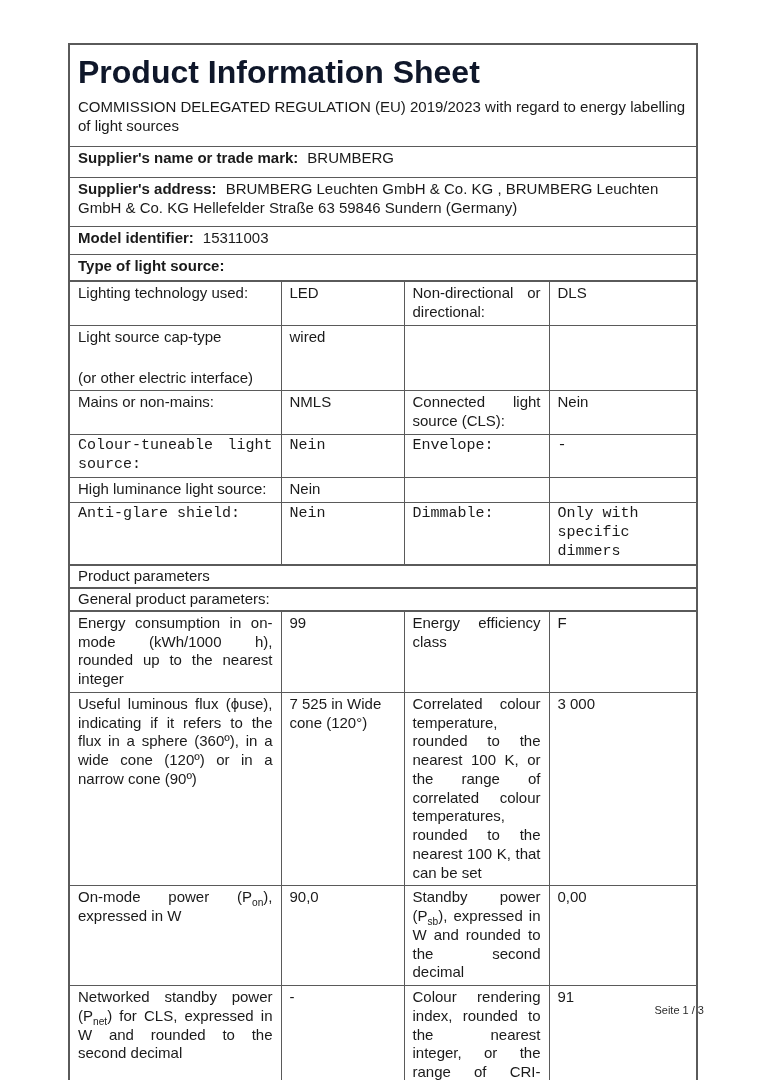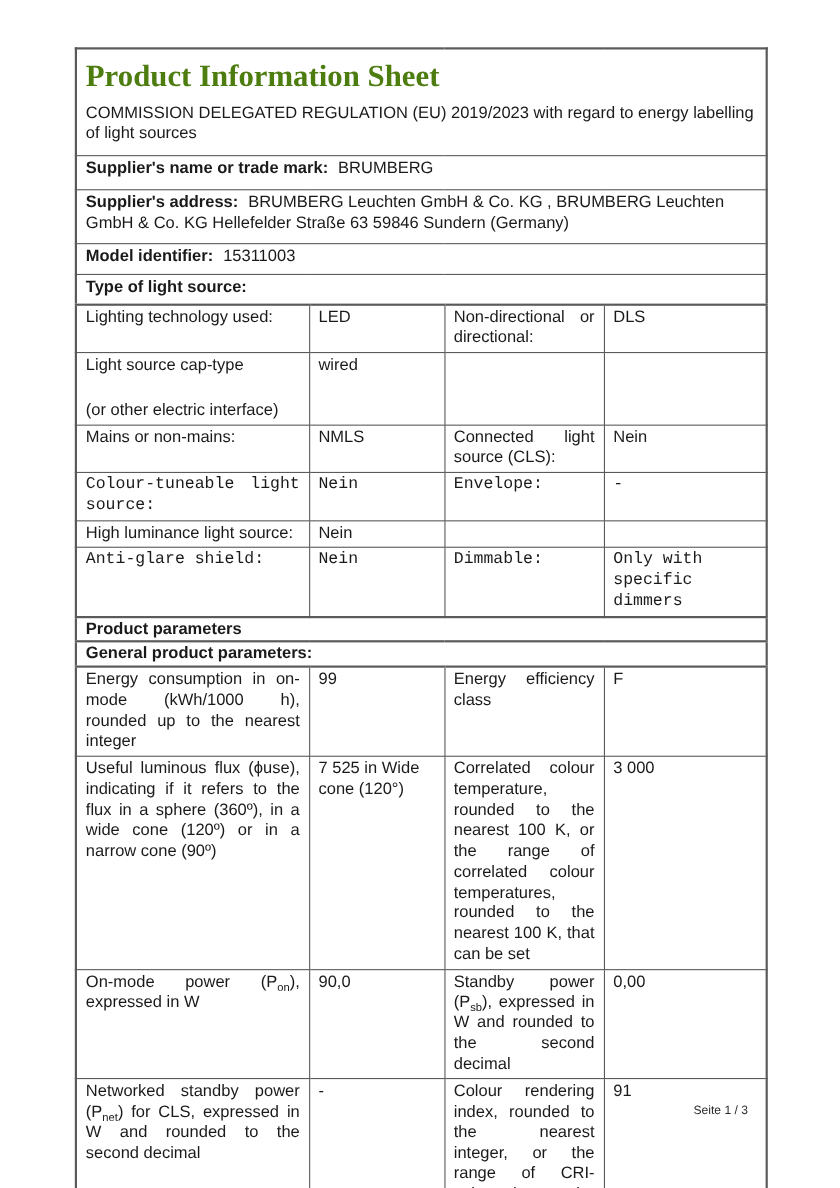--- a/index.html
+++ b/index.html
@@ -27,34 +27,33 @@
   td {
     border: 1px solid #5a5a5a;
     vertical-align: top;
     padding: 2px 8px 3px 8px;
   }
   tr.sectline > td { border-top-width: 2px; }
   tr.afterband > td { border-top-width: 2px; }
 
   .header-cell { padding: 8px 8px 10px 8px; }
   h1.doc-title {
-    font-size: 28px;
+    font-size: 32px;
     font-weight: bold;
-    color: #4d7c0f;
+    color: #0f172a;
     line-height: 1.2;
-    font-family: Liberation Serif, serif;
   }
   .doc-subtitle { font-size: 15px; margin-top: 7px; line-height: 1.25; }
 
   .lbl { font-weight: bold; text-align: right; }
   .val { margin-left: 9px; }
 
   .center { }
   .just   { text-align: justify; }
-  .bold   { font-weight: bold; }
+  .bold   { font-weight: normal; }
   .line2  { margin-top: 22px; }
 
   sub { font-size: 0.68em; line-height: 0; }
 
   
   tr.h-head  > td { height: 88px; }
   tr.h-name  > td { height: 31px; }
   tr.h-addr  > td { height: 49px; }
   tr.h-model > td { height: 28px; }
   tr.h-type  > td { height: 27px; }
@@ -68,21 +67,21 @@
   tr.h-ph  > td { height: 22px; padding-top: 1px; padding-bottom: 1px; }
   tr.h-gt  > td { height: 21px; padding-top: 1px; padding-bottom: 1px; }
   tr.h-g0 > td { height: 58px; }
   tr.h-g1 > td { height: 188px; }
   tr.h-g2 > td { height: 77px; }
   tr.h-g3 > td { height: 113px; }
 
   .footer {
     position: absolute;
     top: 1004px;
-    right: 84px;
+    right: 60px;
     font-size: 11px;
     color: #2b2b2b;
   }
 </style>
 </head>
 <body>
 
 <div class="sheet">
   <table class="pis">
     <colgroup>

